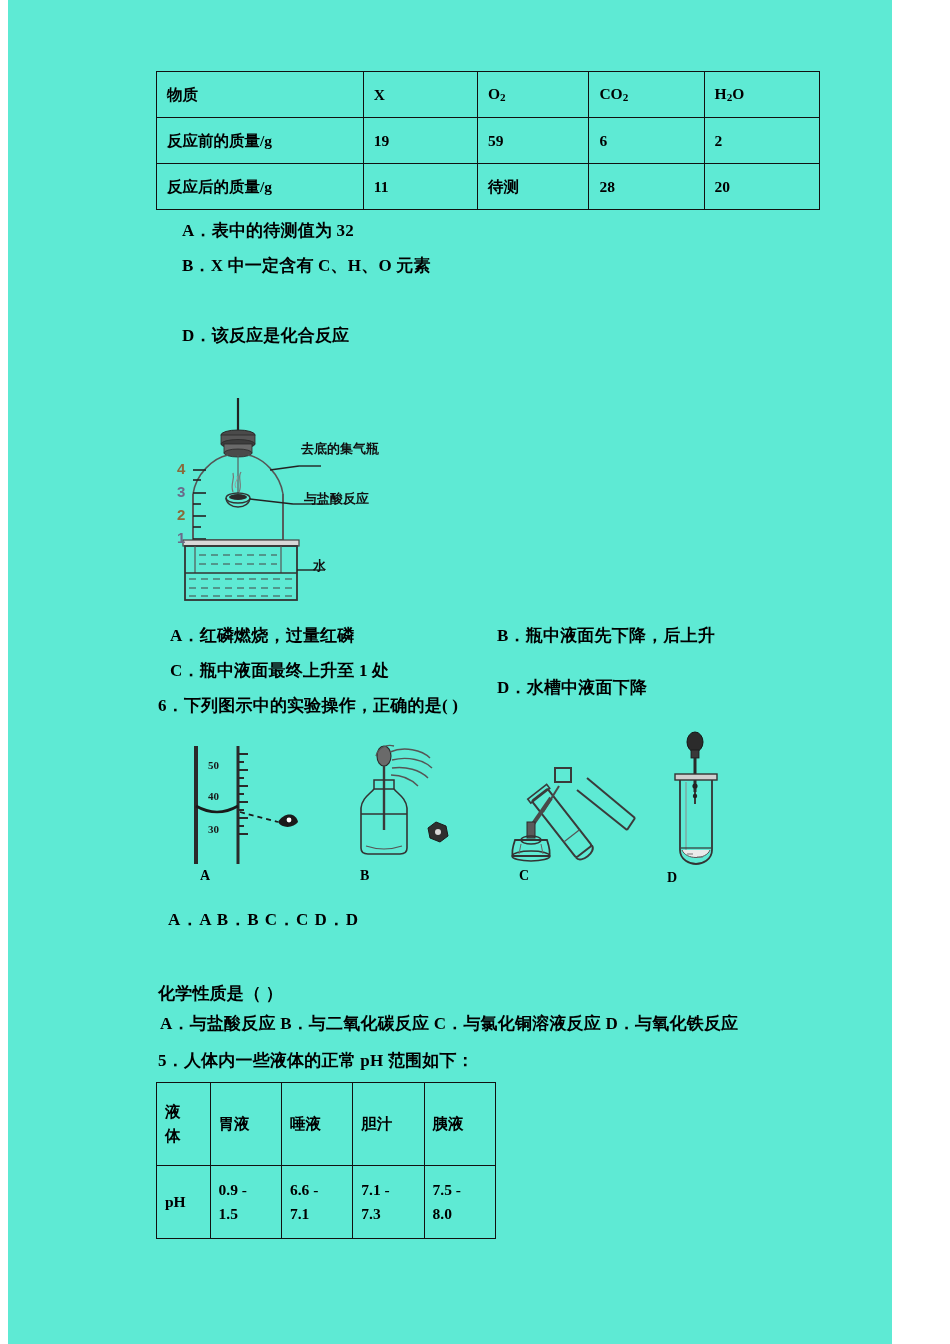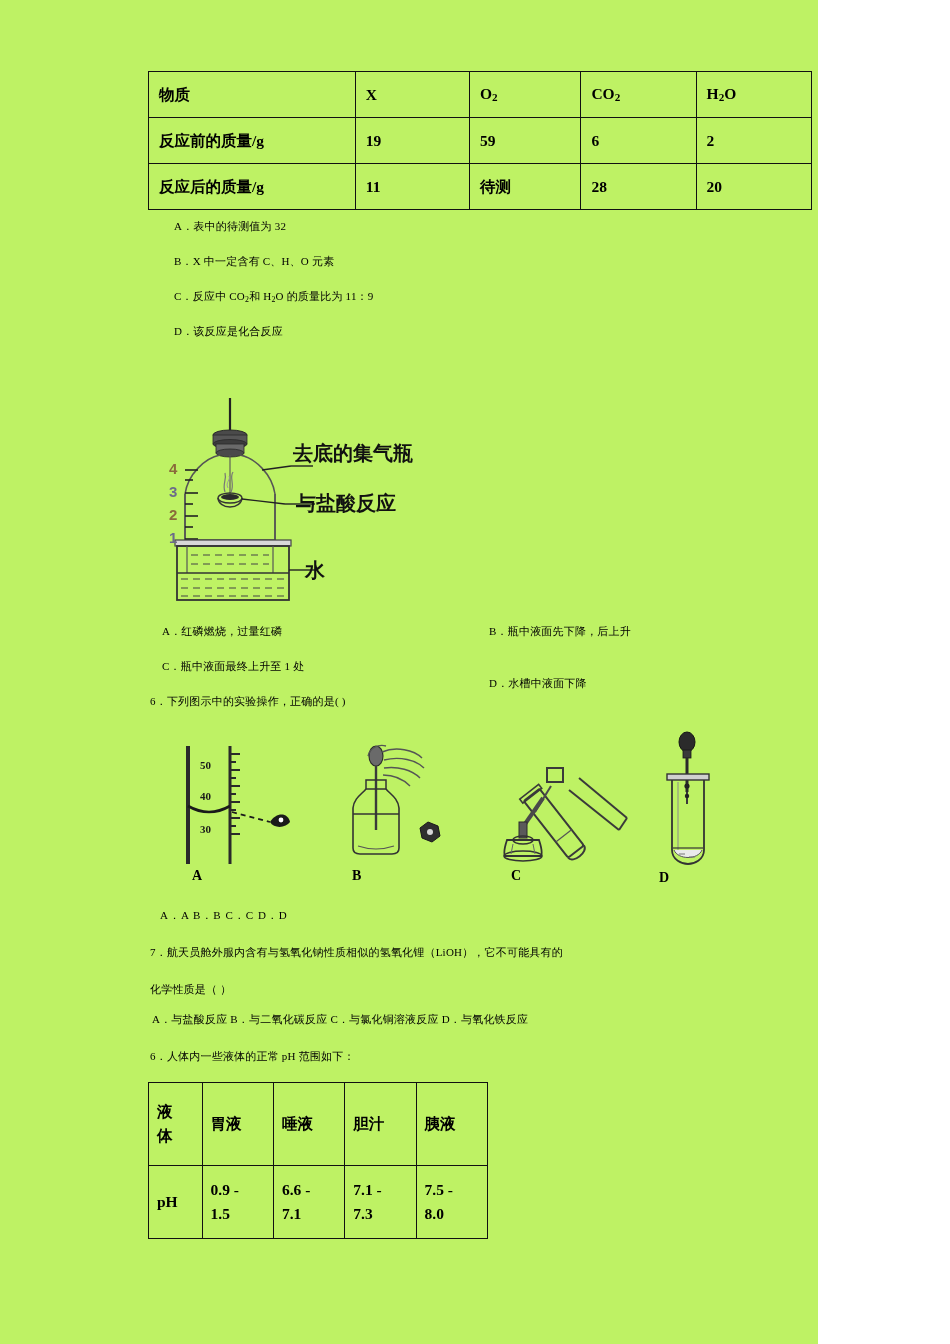--- a/index.html
+++ b/index.html
@@ -10,24 +10,24 @@
   body {
     width: 950px;
     height: 1344px;
     position: relative;
     font-family: "Liberation Serif", "DejaVu Serif", serif;
     color: #000000;
     overflow: hidden;
   }
   .page {
     position: absolute;
-    left: 0; top: 0;
-    width: 818px;
+    left: 8px; top: 0;
+    width: 884px;
     height: 1344px;
-    background: #bef264;
+    background: #5eead4;
   }
 
   
   table.doc-table {
     border-collapse: collapse;
     font-family: "Liberation Serif", "DejaVu Serif", serif;
   }
   table.doc-table td {
     border: 1.3px solid #111;
     vertical-align: middle;
@@ -50,37 +50,37 @@
   #mass-table td.c0 { width: 224px; }
   #mass-table td.c1 { width: 112px; }
   #mass-table td.c2 { width: 108px; }
   #mass-table td.c3 { width: 110px; }
   #mass-table td.c4 { width: 110px; }
   sub { font-size: 0.72em; vertical-align: -0.22em; }
 
   
   .qline {
     position: absolute;
-    font-size: 11px;
-    font-weight: normal;
+    font-size: 17px;
+    font-weight: bold;
     white-space: nowrap;
     letter-spacing: 0.2px;
   }
 
   
   #fig-q5 {
     position: absolute;
     left: 165px;
     top: 398px;
     width: 280px;
     height: 205px;
   }
   #fig-q5 .lbl {
     position: absolute;
-    font-size: 20px;
+    font-size: 13px;
     font-weight: bold;
     font-family: "Liberation Sans", "DejaVu Sans", sans-serif;
     white-space: nowrap;
     color: #111;
   }
 
   
   .fig6 { position: absolute; }
   .fig6 .caption {
     position: absolute;
@@ -133,21 +133,20 @@
       <td class="c1">11</td>
       <td class="c2">待测</td>
       <td class="c3">28</td>
       <td class="c4">20</td>
     </tr>
   </tbody>
     </table>
 
   <div class="qline" style="left:174px; top:219px;">A．表中的待测值为 32</div>
   <div class="qline" style="left:174px; top:254px;">B．X 中一定含有 C、H、O 元素</div>
-  <div class="qline" style="left:174px; top:289px;"><span>C．反应中 CO</span><sub>2</sub><span>和 H</span><sub>2</sub><span>O 的质量比为 11：9</span></div>
   <div class="qline" style="left:174px; top:324px;">D．该反应是化合反应</div>
 
 
   <div id="fig-q5">
     <svg width="280" height="205" viewBox="0 0 280 205">
 
       <line x1="65" y1="0" x2="65" y2="36" stroke="#222" stroke-width="2.2"></line>
 
       <ellipse cx="65" cy="37" rx="17" ry="5" fill="#4a4a4a" stroke="#2a2a2a" stroke-width="1"></ellipse>
       <rect x="48" y="37" width="34" height="9" fill="#565656" stroke="#2a2a2a" stroke-width="0.8"></rect>
@@ -338,25 +337,24 @@
       <line x1="28" y1="118" x2="58" y2="118" stroke="#333" stroke-width="1.2"></line>
       <path d="M 29 120 C 33 130 53 130 57 120" fill="#eaeaea" stroke="#555" stroke-width="1"></path>
       <line x1="34" y1="124" x2="40" y2="124" stroke="#777" stroke-width="1"></line>
       <line x1="44" y1="127" x2="50" y2="127" stroke="#777" stroke-width="1"></line>
     </svg>
     <div class="caption" style="left:14px; top:140px;">D</div>
   </div>
 
   <div class="qline" style="left:160px; top:908px; letter-spacing:1px;text-align:center;">A．A   B．B   C．C   D．D</div>
 
-  <div class="qline" style="left:150px; top:945px;">7．航天员舱外服内含有与氢氧化钠性质相似的氢氧化锂（LiOH），它不可能具有的</div>
   <div class="qline" style="left:150px; top:982px;">化学性质是（      ）</div>
   <div class="qline" style="left:152px; top:1012px;">A．与盐酸反应        B．与二氧化碳反应    C．与氯化铜溶液反应 D．与氧化铁反应</div>
 
-  <div class="qline" style="left:150px; top:1049px;">6．人体内一些液体的正常 pH 范围如下：</div>
+  <div class="qline" style="left:150px; top:1049px;">5．人体内一些液体的正常 pH 范围如下：</div>
 
   <table class="doc-table" id="ph-table">
     <tbody>
         <tr>
       <td class="k0 hcell">
         <span class="stack">液</span>
         <span class="stack">体</span>
       </td>
       <td class="k1 hcell">胃液</td>
       <td class="k2 hcell">唾液</td>

